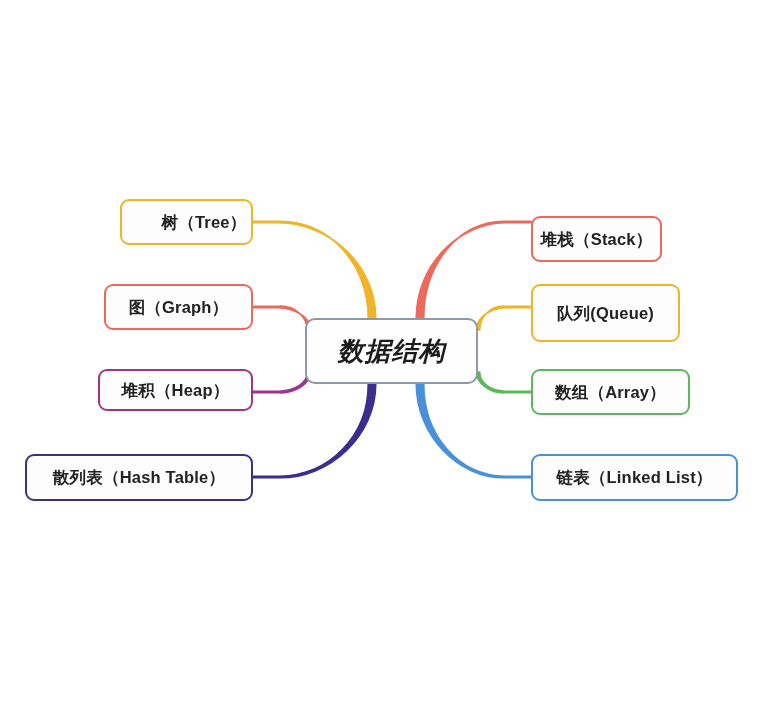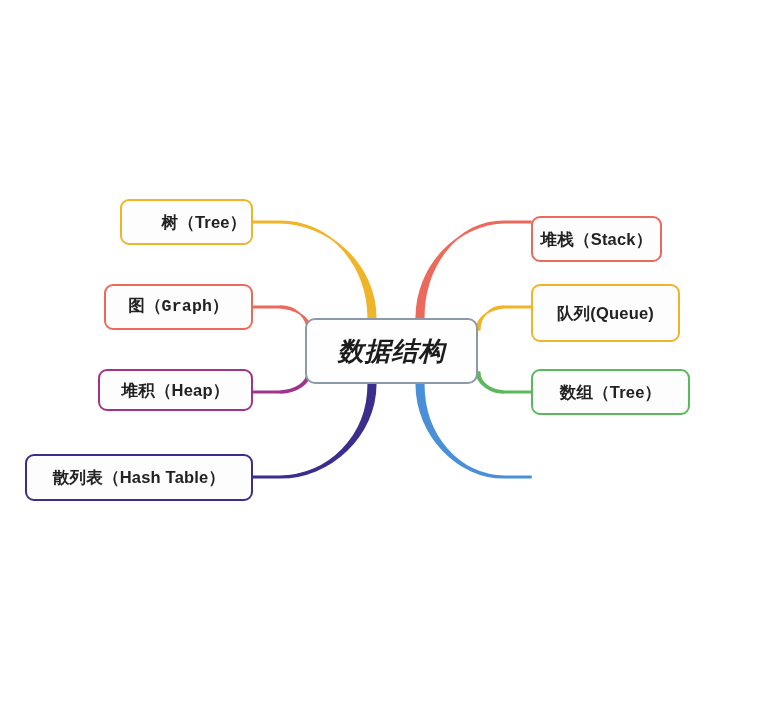--- a/index.html
+++ b/index.html
@@ -83,38 +83,41 @@
     </svg>
 
   <div class="node" id="center-node" style="left: 305px; top: 318px; width: 173px; height: 66px; border-color: rgb(140, 153, 168); font-style: italic;">
     <span class="node-label">数据结构</span>
   </div>
 
   <div class="node leaf" style="left: 120px; top: 199px; width: 133px; height: 46px; border-color: rgb(240, 180, 41); padding-left: 35px;">
     <span class="node-label">树（Tree）</span>
   </div>
 
-  <div class="node leaf" style="left: 104px; top: 284px; width: 149px; height: 46px; border-color: rgb(236, 106, 92); font-family: Liberation Mono, monospace;">
+  <div class="node leaf" style="left: 104px; top: 284px; width: 149px; height: 46px; border-color: rgb(236, 106, 92);">
     <span class="node-label">图（Graph）</span>
   </div>
 
   <div class="node leaf" style="left: 98px; top: 369px; width: 155px; height: 42px; border-color: rgb(160, 52, 139);">
     <span class="node-label">堆积（Heap）</span>
   </div>
 
   <div class="node leaf" style="left: 25px; top: 454px; width: 228px; height: 47px; border-color: rgb(59, 46, 140); align-items: center;">
     <span class="node-label">散列表（Hash Table）</span>
   </div>
 
   <div class="node leaf" style="left: 531px; top: 216px; width: 131px; height: 46px; border-color: rgb(236, 106, 92); text-align: right;">
     <span class="node-label">堆栈（Stack）</span>
   </div>
 
   <div class="node leaf" style="left: 531px; top: 284px; width: 149px; height: 58px; border-color: rgb(240, 180, 41);">
     <span class="node-label">队列(Queue)</span>
   </div>
 
   <div class="node leaf" style="left: 531px; top: 369px; width: 159px; height: 46px; border-color: rgb(92, 184, 92);">
-    <span class="node-label">数组（Tree）</span>
+    <span class="node-label">数组（Array）</span>
   </div>
 
+  <div class="node leaf" style="left: 531px; top: 454px; width: 207px; height: 47px; border-color: rgb(74, 144, 217);">
+    <span class="node-label">链表（Linked List）</span>
+  </div>
 
 </div>
 
 </body></html>

